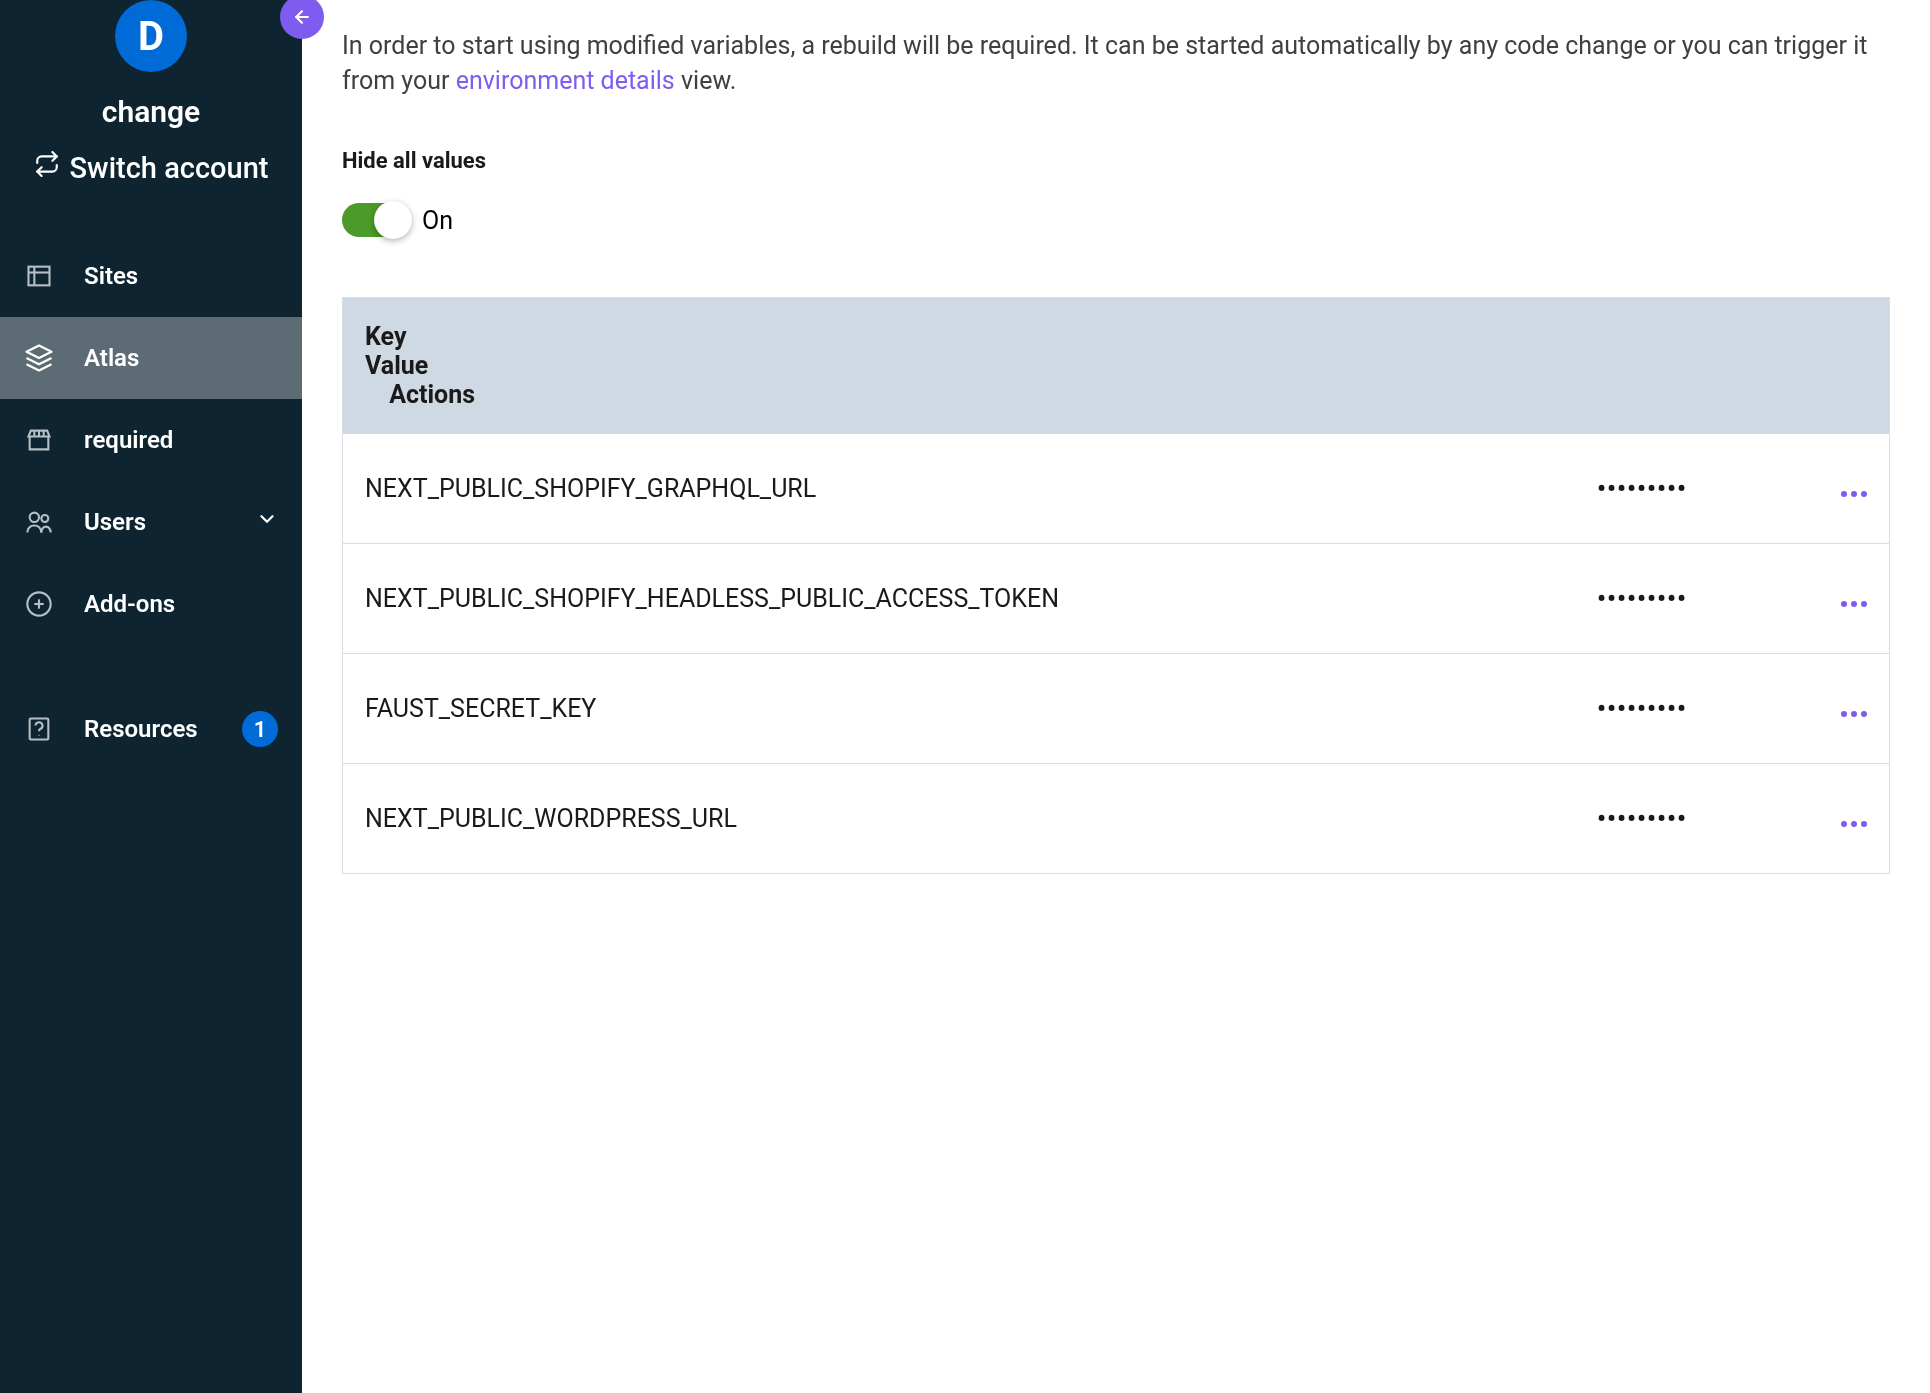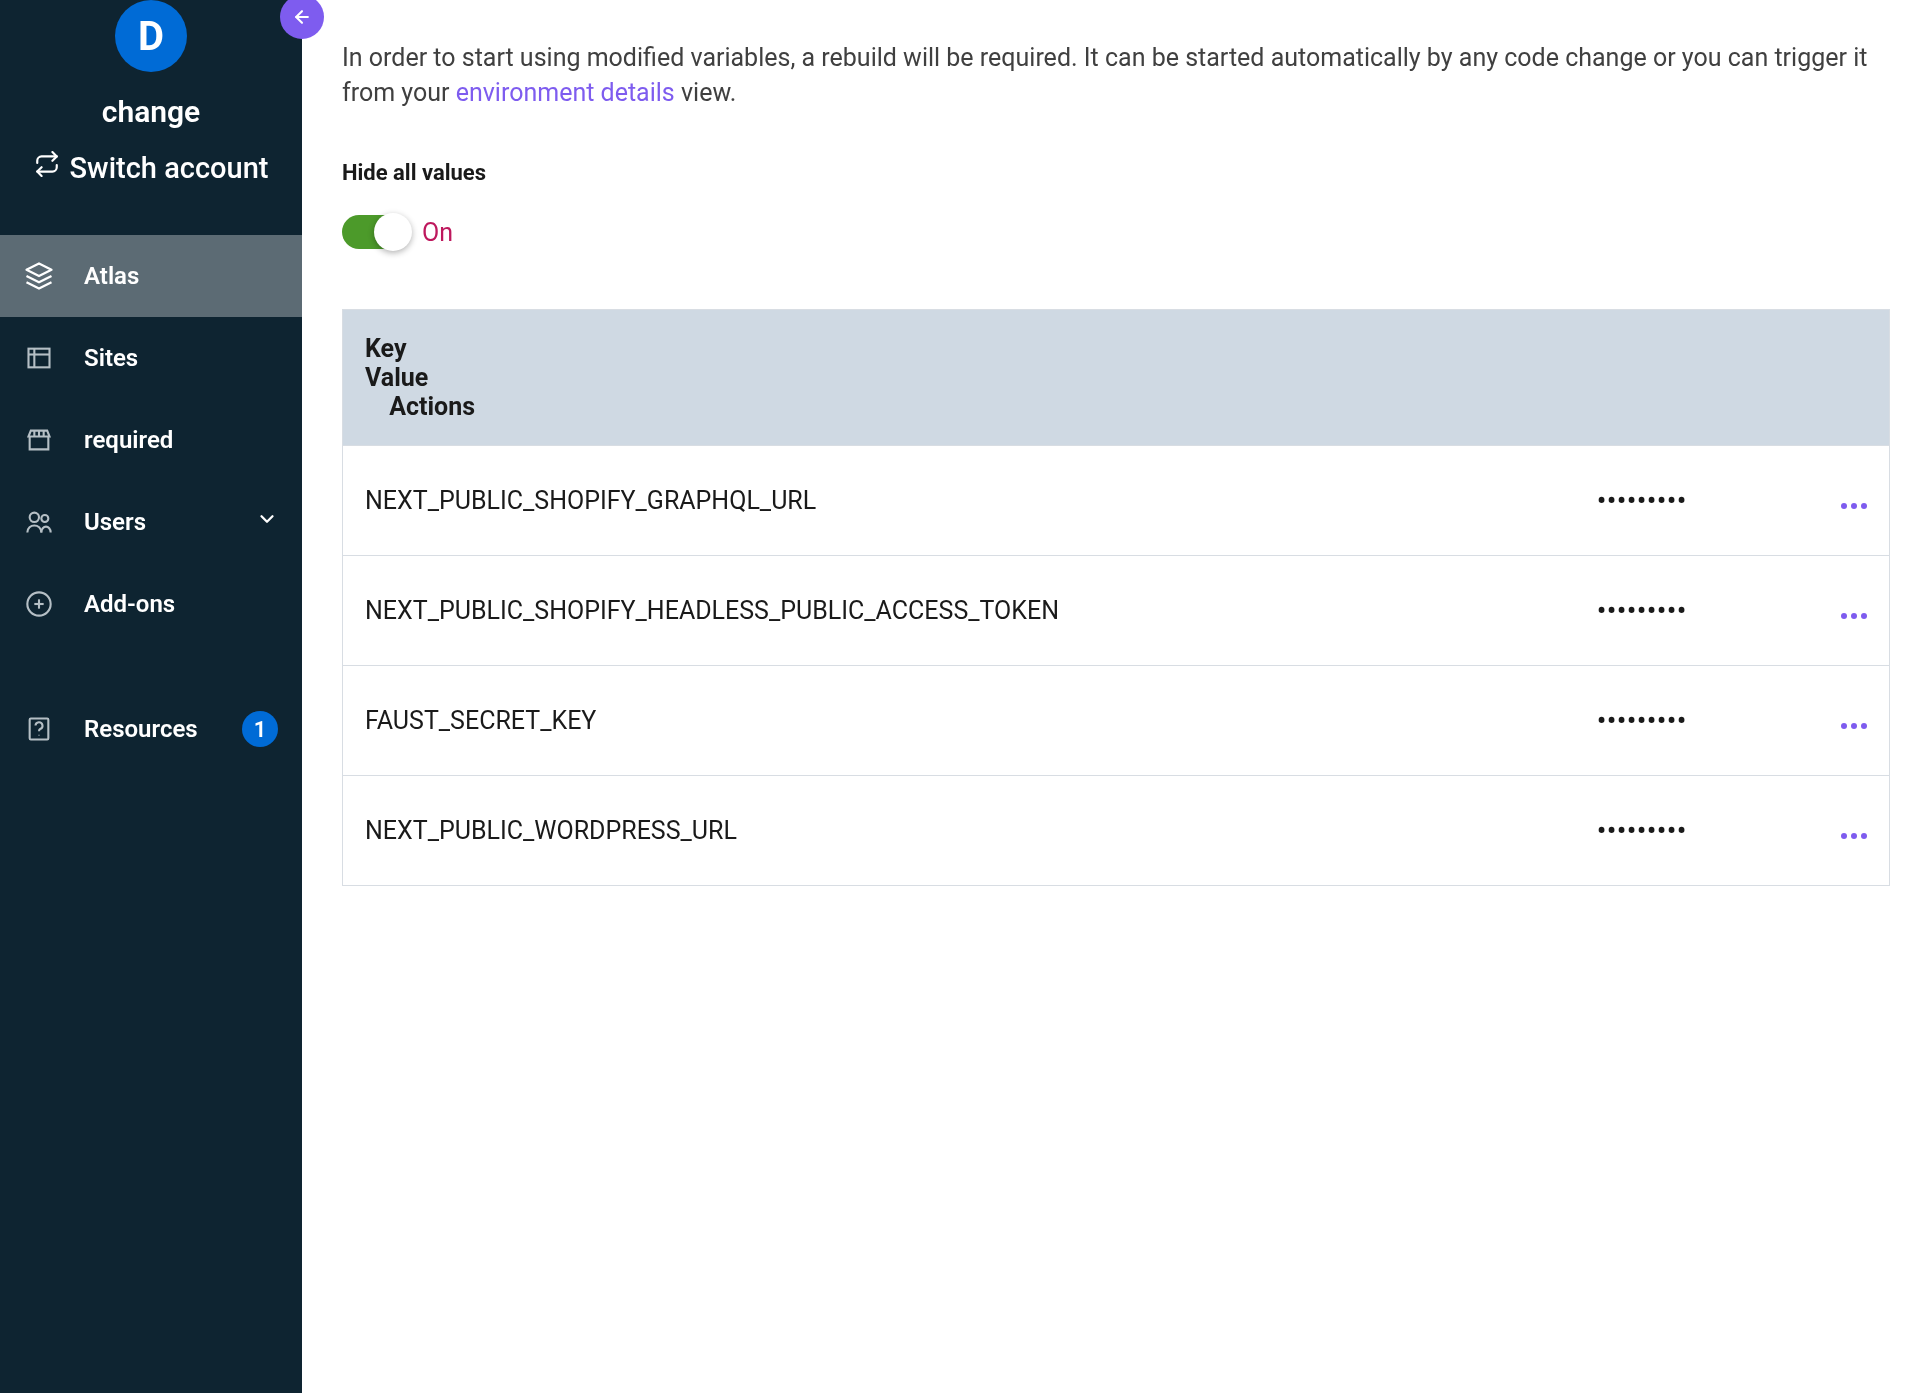--- a/index.html
+++ b/index.html
@@ -99,21 +99,21 @@
       border-radius: 50%;
       background: #006bd6;
       display: flex;
       align-items: center;
       justify-content: center;
       font-size: 22px;
       font-weight: 600;
     }
     .main {
       flex: 1;
-      padding: 40px 40px 40px 40px;
+      padding: 28px 40px 40px 40px;
     }
     .info-text {
       font-size: 25px;
       color: #404040;
       line-height: 1.4;
     }
     .info-link {
       color: #7e5cef;
       text-decoration: none;
     }
@@ -144,21 +144,21 @@
       right: -2px;
       top: -2px;
       width: 38px;
       height: 38px;
       border-radius: 50%;
       background: #fff;
       box-shadow: 0 2px 6px rgba(0,0,0,0.3);
     }
     .toggle-label {
       font-size: 25px;
-      color: #be185d;
+      color: #000000;
     }
     .table {
       margin-top: 60px;
       border: 1px solid #d8dde3;
     }
     .table-header {
       display: flex;
       background: #cfd9e3;
       padding: 24px 22px;
       font-size: 25px;
@@ -228,40 +228,40 @@
           <polyline points="17 1 21 5 17 9"></polyline>
           <path d="M3 11V9a4 4 0 0 1 4-4h14"></path>
           <polyline points="7 23 3 19 7 15"></polyline>
           <path d="M21 13v2a4 4 0 0 1-4 4H3"></path>
         </svg>
       <span>Switch account</span>
     </div>
   </div>
 
   <div class="nav">
+    <div class="nav-item">
+      <span class="nav-icon">
+        <svg width="28" height="28" viewBox="0 0 24 24" fill="none" stroke="#b5bfc5" stroke-width="1.8">
+            <rect x="3" y="4" width="18" height="16"></rect>
+            <line x1="3" y1="9" x2="21" y2="9"></line>
+            <line x1="8" y1="4" x2="8" y2="20"></line>
+          </svg>
+      </span>
+      <span class="nav-label">Sites</span>
+    </div>
+
     <div class="nav-item active">
       <span class="nav-icon">
         <svg width="30" height="30" viewBox="0 0 24 24" fill="none" stroke="#fff" stroke-width="1.8" stroke-linejoin="round">
             <polygon points="12 2 2 7 12 12 22 7 12 2"></polygon>
             <polyline points="2 12 12 17 22 12"></polyline>
             <polyline points="2 17 12 22 22 17"></polyline>
           </svg>
       </span>
       <span class="nav-label">Atlas</span>
-    </div>
-
-    <div class="nav-item">
-      <span class="nav-icon">
-        <svg width="28" height="28" viewBox="0 0 24 24" fill="none" stroke="#b5bfc5" stroke-width="1.8">
-            <rect x="3" y="4" width="18" height="16"></rect>
-            <line x1="3" y1="9" x2="21" y2="9"></line>
-            <line x1="8" y1="4" x2="8" y2="20"></line>
-          </svg>
-      </span>
-      <span class="nav-label">Sites</span>
     </div>
 
     <div class="nav-item">
       <span class="nav-icon">
         <svg width="28" height="28" viewBox="0 0 24 24" fill="none" stroke="#b5bfc5" stroke-width="1.8">
             <path d="M3 9 L5 4 L19 4 L21 9 Z"></path>
             <path d="M4 9 L4 20 L20 20 L20 9"></path>
             <line x1="8" y1="4" x2="8" y2="9"></line>
             <line x1="12" y1="4" x2="12" y2="9"></line>
             <line x1="16" y1="4" x2="16" y2="9"></line>

